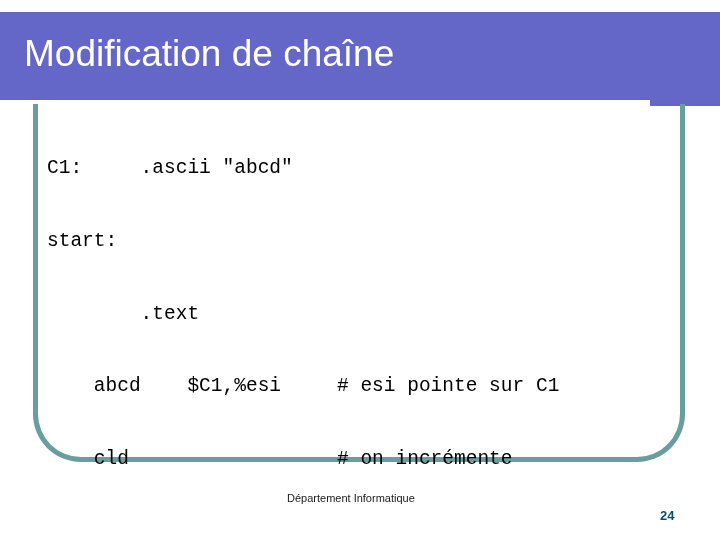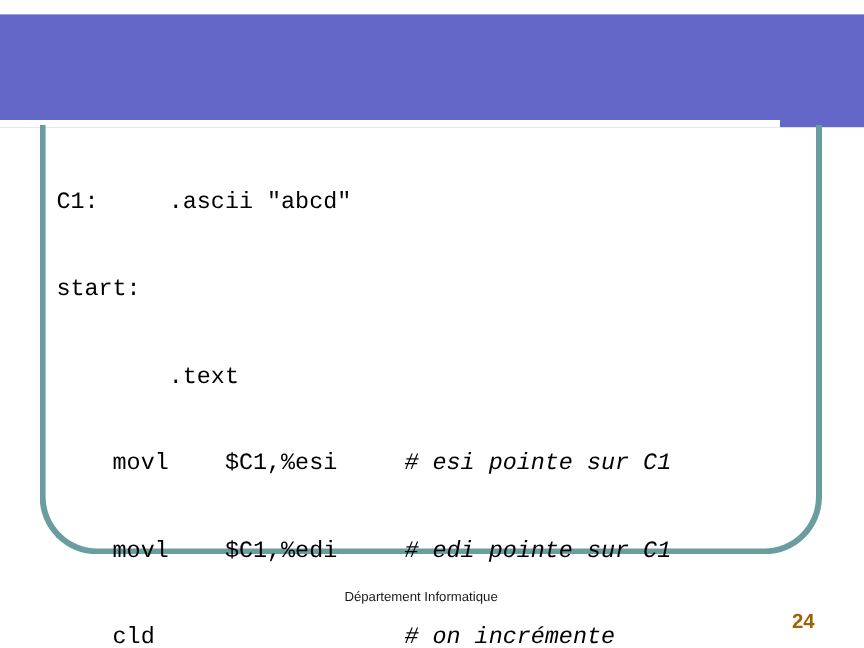--- a/index.html
+++ b/index.html
@@ -49,62 +49,61 @@
     width:660px;
     font-family:"Liberation Mono","DejaVu Sans Mono",monospace;
     font-size:19.5px;
     line-height:24.2px;
     color:#000000;
     white-space:pre;
   }
   .code .row{display:block;height:24.2px;white-space:pre;}
   .code .mn{display:inline-block;white-space:pre;}
   .cmt{
-    font-style:italic;
     white-space:pre;
   }
 
   
   .footer-text{
     position:absolute;left:287px;top:492px;
     font-family:"Liberation Sans", sans-serif;
     font-size:11px;color:#1a1a1a;
   }
   .page-num{
     position:absolute;left:660px;top:508px;
     font-family:"Liberation Sans", sans-serif;
-    font-size:17px;font-weight:bold;color:#a16207;
+    font-size:13px;font-weight:bold;color:#0c4a6e;
   }
 
   
   .logo{position:absolute;left:8px;top:462px;width:92px;height:74px;}
   .logo svg{display:block;}
   .logo-word{
     position:absolute;left:18px;top:57px;
     font-family:"Liberation Serif", serif;
     font-size:25px;color:#7a7a55;letter-spacing:0px;line-height:25px;
   }
 </style>
 </head>
 <body>
 
 <div id="slide">
 
   <div class="banner">
     <div class="banner-rule"></div>
   </div>
+  <div class="title">Modification de chaîne</div>
 
   <div class="frame"></div>
 
   <div class="code">
     <span class="row"><span class="mn">C1:     .ascii "abcd"</span></span>
     <span class="row"><span class="mn">start:</span></span>
     <span class="row"><span class="mn">        .text</span></span>
-    <span class="row"><span class="mn" style="width:290px">    movl    $C1,%esi</span><span class="cmt"># esi pointe sur C1</span></span>
-    <span class="row"><span class="mn" style="width:290px">    movl    $C1,%edi</span><span class="cmt"># edi pointe sur C1</span></span>
+    <span class="row"><span class="mn" style="width:290px">    abcd    $C1,%esi</span><span class="cmt"># esi pointe sur C1</span></span>
     <span class="row"><span class="mn" style="width:290px">    cld</span><span class="cmt"># on incrémente</span></span>
     
     
     
     
     
     
     
     
     

